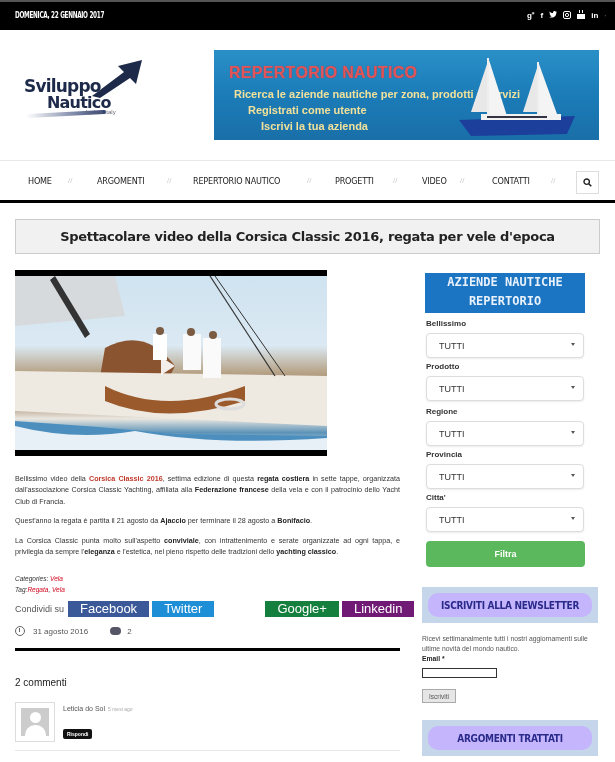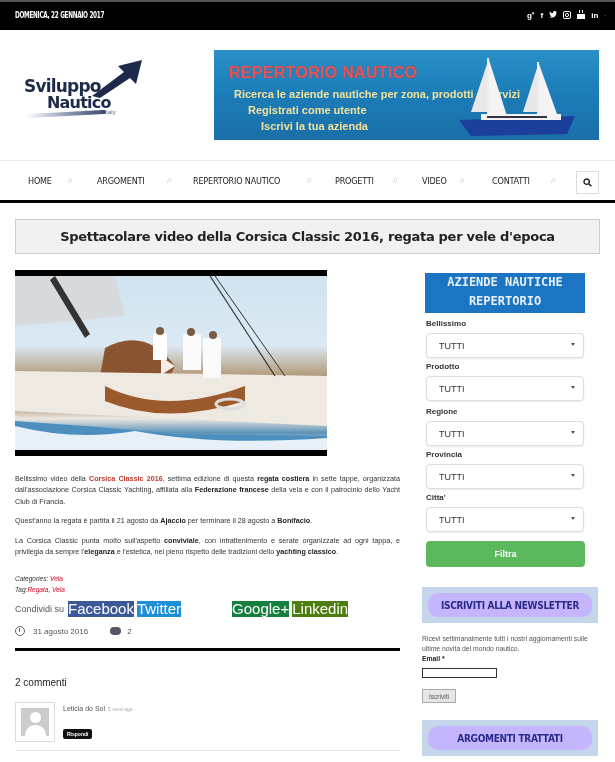--- a/index.html
+++ b/index.html
@@ -50,22 +50,22 @@
   .article { position: absolute; left: 15px; top: 473px; width: 385px; font-size: 7.2px; line-height: 11.4px; color: #333; }
   .article p { margin-bottom: 8px; text-align: justify; }
   .article .red { color: #c0392b; font-weight: bold; }
   .article b { color: #222; }
 
   .meta { position: absolute; left: 15px; top: 573px; font-size: 6.5px; font-style: italic; color: #333; line-height: 11px; }
   .meta .red { color: #d0021b; }
 
   .share { position: absolute; left: 15px; top: 601px; display: flex; align-items: center; gap: 3px; }
   .share .lbl { font-size: 9px; color: #555; margin-right: 1px; }
-  .share .btn { font-size: 15px; color: #fff; padding: 3px 0; height: 16px; line-height: 10px; }
-  .fb { background: #3b5998; } .tw { background: #1da1f2; background: #1e8fd6; } .gp { background: #15803d; margin-left: 48px; } .li { background: #4d7c0f; }
+  .share .btn { font-size: 13px; color: #fff; padding: 3px 12px; height: 16px; line-height: 10px; }
+  .fb { background: #3b5998; } .tw { background: #1da1f2; background: #1e8fd6; } .gp { background: #15803d; margin-left: 48px; } .li { background: #701a75; }
 
   .postinfo { position: absolute; left: 15px; top: 626px; display: flex; align-items: center; font-size: 8px; color: #555; }
   .postinfo .clock { width: 10px; height: 10px; border: 1.5px solid #666; border-radius: 50%; margin-right: 8px; position: relative; }
   .postinfo .clock::after { content: ""; position: absolute; left: 3px; top: 1px; width: 1px; height: 4px; background: #666; }
   .postinfo .bubble { width: 11px; height: 8px; background: #556; border-radius: 5px; margin: 0 6px 0 22px; }
 
   .thickline { position: absolute; left: 15px; top: 648px; width: 385px; height: 3px; background: #000; }
 
   .comments-title { position: absolute; left: 15px; top: 677px; font-size: 10px; color: #222; }
   .comment { position: absolute; left: 15px; top: 702px; width: 385px; height: 49px; border-bottom: 1px solid #e6e6e6; }

